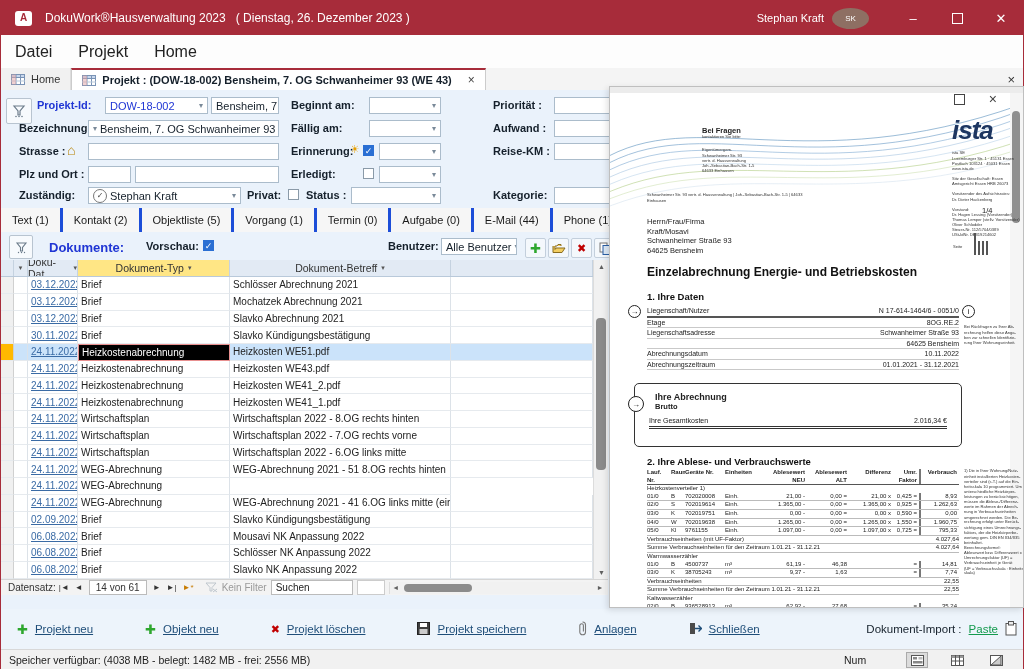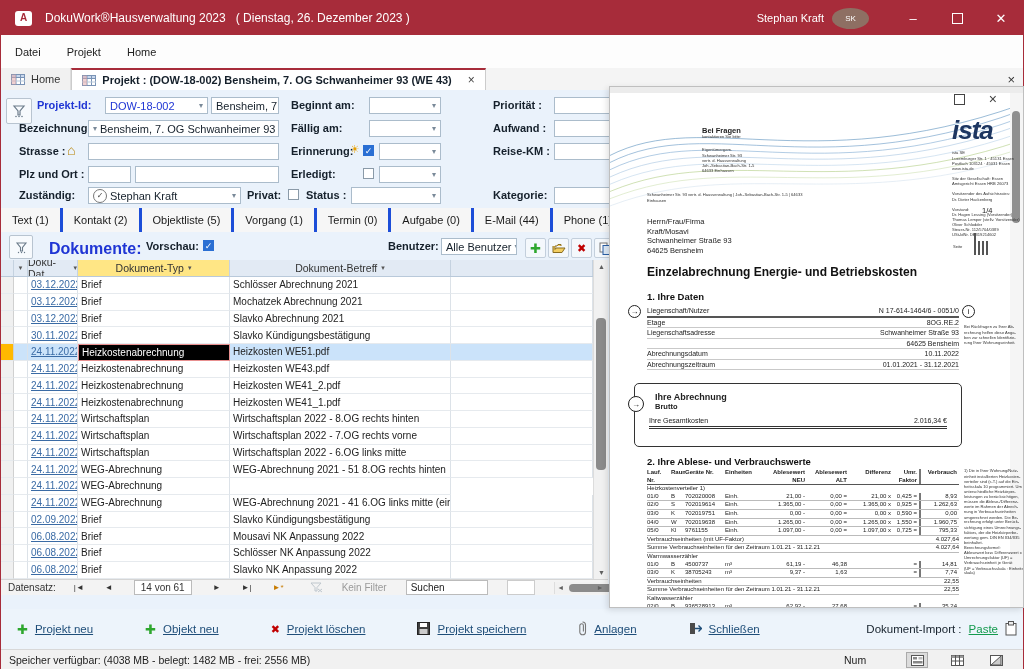--- a/index.html
+++ b/index.html
@@ -10,21 +10,21 @@
   .appicon{width:17px;height:15px;background:#fff;border-radius:3px;margin-left:14px;display:flex;align-items:center;justify-content:center;color:#A72C3A;font-weight:bold;font-size:10px;line-height:1;}
   .apptitle{margin-left:13px;font-size:12px;}
   .appdate{margin-left:10px;font-size:12px;}
   .tspacer{flex:1;}
   .username{font-size:11px;margin-right:8px;}
   .avatar{width:37px;height:21px;border-radius:50%;background:#8E6F63;color:#fff;font-size:8px;display:flex;align-items:center;justify-content:center;margin-right:22px;}
   .winbtn{width:44px;height:34px;display:flex;align-items:center;justify-content:center;font-size:13px;color:#fff;}
   .winbtn .sq{width:9px;height:9px;border:1px solid #fff;display:block;}
   
   .menubar{position:absolute;left:0;top:34px;right:0;height:33px;background:#FDFDFD;display:flex;align-items:center;padding-left:14px;gap:26px;border-bottom:1px solid #F0F0F0;}
-  .menuitem{font-size:11px;color:#222;}
+  .menuitem{font-size:16px;color:#222;}
   
   .tabrow{position:absolute;left:0;top:67px;right:0;height:22px;background:#F4F4F4;border-bottom:1px solid #E4E4E4;display:flex;align-items:stretch;}
   .tab{display:flex;align-items:center;gap:6px;padding:0 10px;font-size:11px;color:#333;background:#F1F1F1;border-right:1px solid #DDD;}
   .tab.active{background:#FFF;border-top:2px solid #A72C3A;font-weight:bold;color:#15202B;border-right:1px solid #CCC;border-left:1px solid #CCC;}
   .tabicon{display:block;}
   .tabclose{margin-left:10px;font-size:12px;color:#444;font-weight:normal;}
   .stripclose{margin-left:auto;margin-right:8px;align-self:center;color:#333;font-size:13px;}
   
   .formarea{position:absolute;left:0;top:89px;right:0;height:118px;background:#EAF2FB;}
   .abspos{position:absolute;}
@@ -61,21 +61,21 @@
   .drow .cell{border-right:1px solid #DCE2E8;border-bottom:1px solid #E6EAEE;box-sizing:border-box;display:flex;align-items:center;padding:0 3px;font-size:10px;white-space:nowrap;overflow:hidden;}
   .drow .sel{background:#F0F0F0;border-right:1px solid #D0D0D0;}
   .drow .datec{color:#3A6BA5;text-decoration:underline;}
   .drow.selected .cell{background:#CBE3FA;}
   .drow.selected .sel{background:#FFB900;}
   .drow.selected .typec{background:#000;color:#fff;border:1px solid #E89090;}
   .vscroll{position:absolute;right:0;top:0;width:15px;height:319px;background:#F1F1F1;border-left:1px solid #DCDCDC;box-sizing:border-box;}
   .vthumb{position:absolute;left:2px;width:10px;background:#8B8B8B;border-radius:4px;}
   .sarrow{position:absolute;left:0;width:15px;text-align:center;color:#606060;font-size:7px;}
   
-  .recnav{position:absolute;left:0;top:578px;width:607px;height:16px;background:#F3F3F3;border-top:1px solid #D5D5D5;display:flex;align-items:center;font-size:10px;color:#333;box-sizing:border-box;gap:15px;}
+  .recnav{position:absolute;left:0;top:578px;width:607px;height:16px;background:#F3F3F3;border-top:1px solid #D5D5D5;display:flex;align-items:center;font-size:10px;color:#333;box-sizing:border-box;}
   .navglyph{font-size:8px;color:#333;margin:0 3px;}
   .navbox{background:#fff;border:1px solid #BBB;height:13px;line-height:13px;padding:0 6px;margin:0 3px;}
   .graytxt{color:#9A9A9A;margin:0 4px;}
   .searchbox{background:#fff;border:1px solid #BBB;height:13px;line-height:13px;padding:0 4px;width:72px;margin-right:4px;color:#222;}
   .hscroll{position:relative;height:12px;background:#F1F1F1;flex:1;margin-right:2px;border-left:1px solid #DDD;}
   .hthumb{position:absolute;top:2px;height:8px;background:#8B8B8B;border-radius:4px;}
   
   .actions{position:absolute;left:0;top:608px;right:0;height:40px;background:#EDF4FB;display:flex;align-items:center;padding-left:16px;box-sizing:border-box;}
   .action{display:flex;align-items:center;gap:7px;margin-right:52px;}
   .action .alabel{color:#1F4E79;text-decoration:underline;font-size:11.5px;white-space:nowrap;}
@@ -259,21 +259,21 @@
 
   <div class="doctoolbar">
     <div class="abspos toolbtn" style="left:8px;top:3px;width:22px;height:22px;">
       <svg width="13" height="13">
           <path d="M2,2 L11,2 L7.5,6.5 L7.5,10 L5.5,10 L5.5,6.5 Z" fill="none" stroke="#6B7B8A" stroke-width="1.1"></path>
           <circle cx="3.5" cy="11.5" r="0.7" fill="#6B7B8A"></circle>
           <circle cx="6.5" cy="11.5" r="0.7" fill="#6B7B8A"></circle>
           <circle cx="9.5" cy="11.5" r="0.7" fill="#6B7B8A"></circle>
         </svg>
     </div>
-    <div class="abspos lblblue" style="left:48px;top:8px;font-size:16px;">Dokumente:</div>
+    <div class="abspos lblblue" style="left:48px;top:8px;font-size:13px;">Dokumente:</div>
     <div class="abspos lbl" style="left:145px;top:8px;">Vorschau:</div>
     <div class="abspos chk on" style="left:202px;top:8px;">✓</div>
     <div class="abspos lbl" style="left:387px;top:8px;">Benutzer:</div>
     <div class="abspos fld" style="left:440px;top:6px;width:76px;">
         <span class="val">Alle Benutzer</span>
         <span class="cboarrow">▾</span>
       </div>
     <div class="abspos iconbtn" style="left:524px;top:6px;">
         <span class="plusglyph">✚</span>
       </div>

